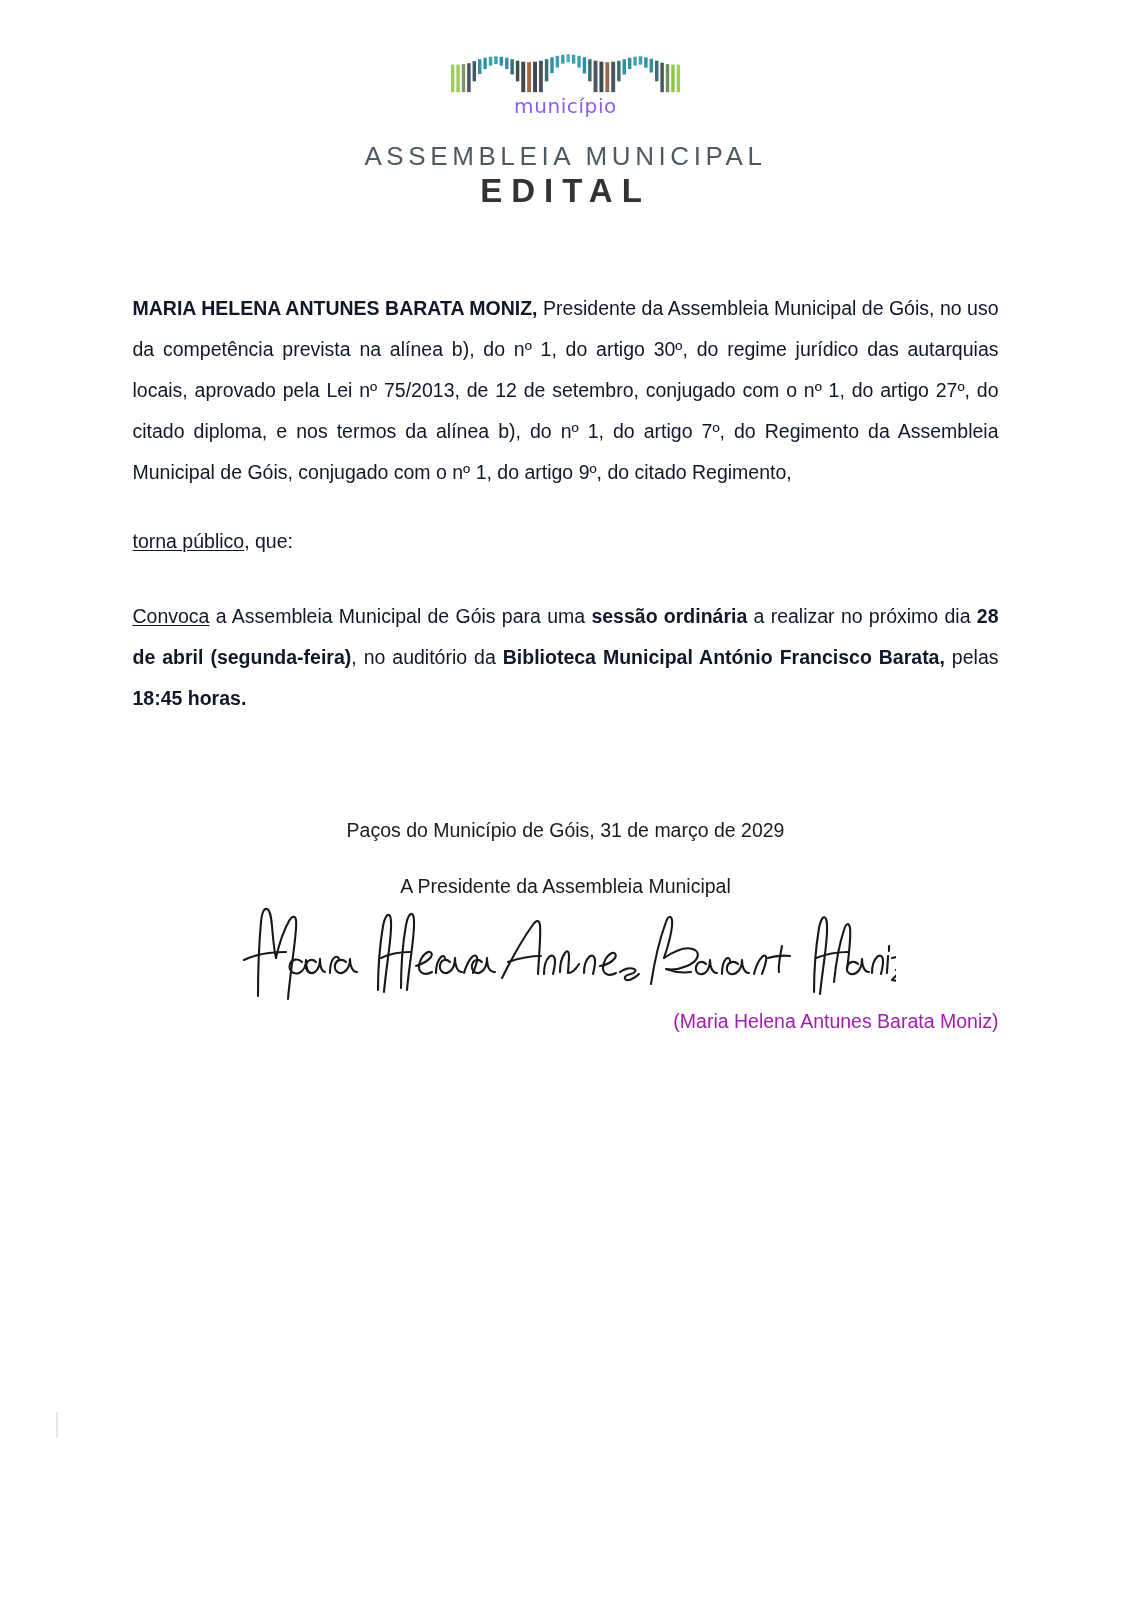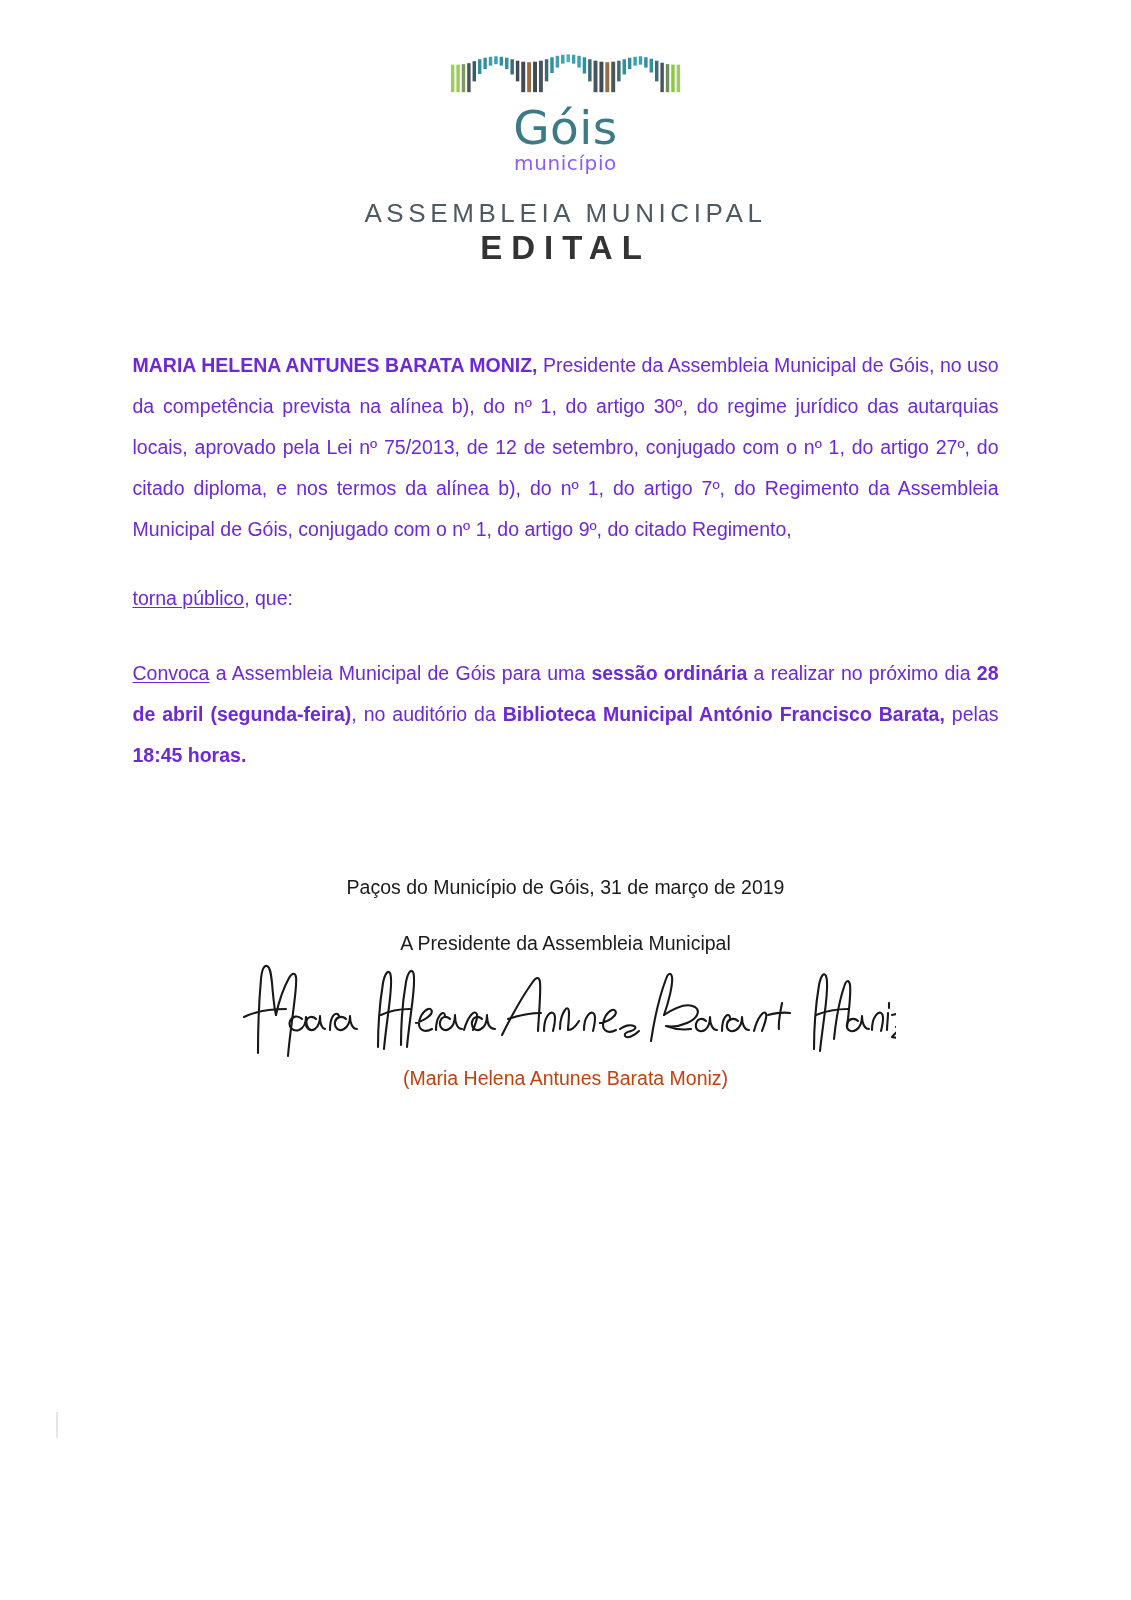--- a/index.html
+++ b/index.html
@@ -76,21 +76,21 @@
   .body-wrap {
     margin: 0 auto;
     width: 866px;
     padding-top: 78px;
   }
   .para {
     font-family: "Liberation Sans", sans-serif;
     font-size: 19.5px;
     line-height: 41px;
     text-align: justify;
-    color: #6d28d9;
+    color: #0f172a;
     margin: 0 0 12px 0;
   }
   .para.last-of-block {
     margin-bottom: 0;
   }
   .para b { font-weight: 700; }
   .para u.bu {
     font-weight: 400;
     text-decoration: underline;
     text-underline-offset: 2px;
@@ -119,22 +119,23 @@
     height: 108px;
     margin-top: 4px;
   }
   .signature-svg {
     display: block;
     margin: 0 auto;
   }
   .closing-name {
     font-family: "Liberation Sans", sans-serif;
     font-size: 19.5px;
-    color: #c2410c;
+    color: #a21caf;
     margin-top: 2px;
+    text-align: right;
   }
 
   
   .scan-mark {
     position: absolute;
     left: 56px;
     top: 1412px;
     width: 2px;
     height: 26px;
     background: #e6e6e6;
@@ -186,21 +187,20 @@
             <rect x="388" y="7" width="7" height="17" fill="#3aa0b2"></rect>
             <rect x="399" y="9" width="7" height="21" fill="#2f8fa3"></rect>
             <rect x="410" y="12" width="7" height="28" fill="#2f8fa3"></rect>
             <rect x="421" y="16" width="7" height="42" fill="#3c6b73"></rect>
             <rect x="432" y="20" width="7" height="60" fill="#49555d"></rect>
             <rect x="443" y="23" width="7" height="57" fill="#6f8f5a"></rect>
             <rect x="454" y="24" width="7" height="56" fill="#8cc63f"></rect>
             <rect x="465" y="24" width="7" height="56" fill="#9ccc5a"></rect>
           </g>
       </svg>
-      <div class="logo-wordmark">Góis</div>
       <div class="logo-subword">município</div>
     </div>
     <div class="org-line">ASSEMBLEIA MUNICIPAL</div>
   </div>
 
   <div class="doc-title">EDITAL</div>
 
   <div class="body-wrap">
 
     <p class="para"><b>MARIA HELENA ANTUNES BARATA MONIZ,</b><span> Presidente da Assembleia Municipal de Góis, no uso da competência prevista na alínea b), do nº 1, do artigo 30º, do regime jurídico das autarquias locais, aprovado pela Lei nº 75/2013, de 12 de setembro, conjugado com o nº 1, do artigo 27º, do citado diploma, e nos termos da alínea b), do nº 1, do artigo 7º, do Regimento da Assembleia Municipal de Góis, conjugado com o nº 1, do artigo 9º, do citado Regimento,</span></p>
@@ -211,21 +211,21 @@
 
     <div class="gap-md"></div>
 
     <p class="para"><u class="bu">Convoca</u><span> a Assembleia Municipal de Góis para uma </span><b>sessão ordinária</b><span> a realizar no próximo dia </span><b>28 de abril (segunda-feira)</b><span>, no auditório da </span><b>Biblioteca Municipal António Francisco Barata,</b><span> pelas </span><b>18:45 horas.</b></p>
 
     <div class="gap-md"></div>
 
   </div>
 
   <div class="closing">
-    <div class="closing-line closing-place">Paços do Município de Góis, 31 de março de 2019</div>
+    <div class="closing-line closing-place">Paços do Município de Góis, 31 de março de 2029</div>
     <div class="closing-line closing-role">A Presidente da Assembleia Municipal</div>
 
     <div class="signature-area">
       <svg class="signature-svg" width="660" height="108" viewBox="0 0 660 108" aria-hidden="true">
         <g fill="none" stroke="#17181a" stroke-width="2.1" stroke-linecap="round" stroke-linejoin="round">
 
           <path d="M22,96 C22,72 23,44 25,22 C26,12 28,8 31,9 C34,10 35,16 36,26 C37,38 38,50 40,58"></path>
           <path d="M40,58 C43,44 48,30 53,21 C56,16 59,15 60,20 C61,26 59,40 57,56 C55,72 53,86 52,99"></path>
           <path d="M8,60 C18,55 34,52 50,52"></path>
 

